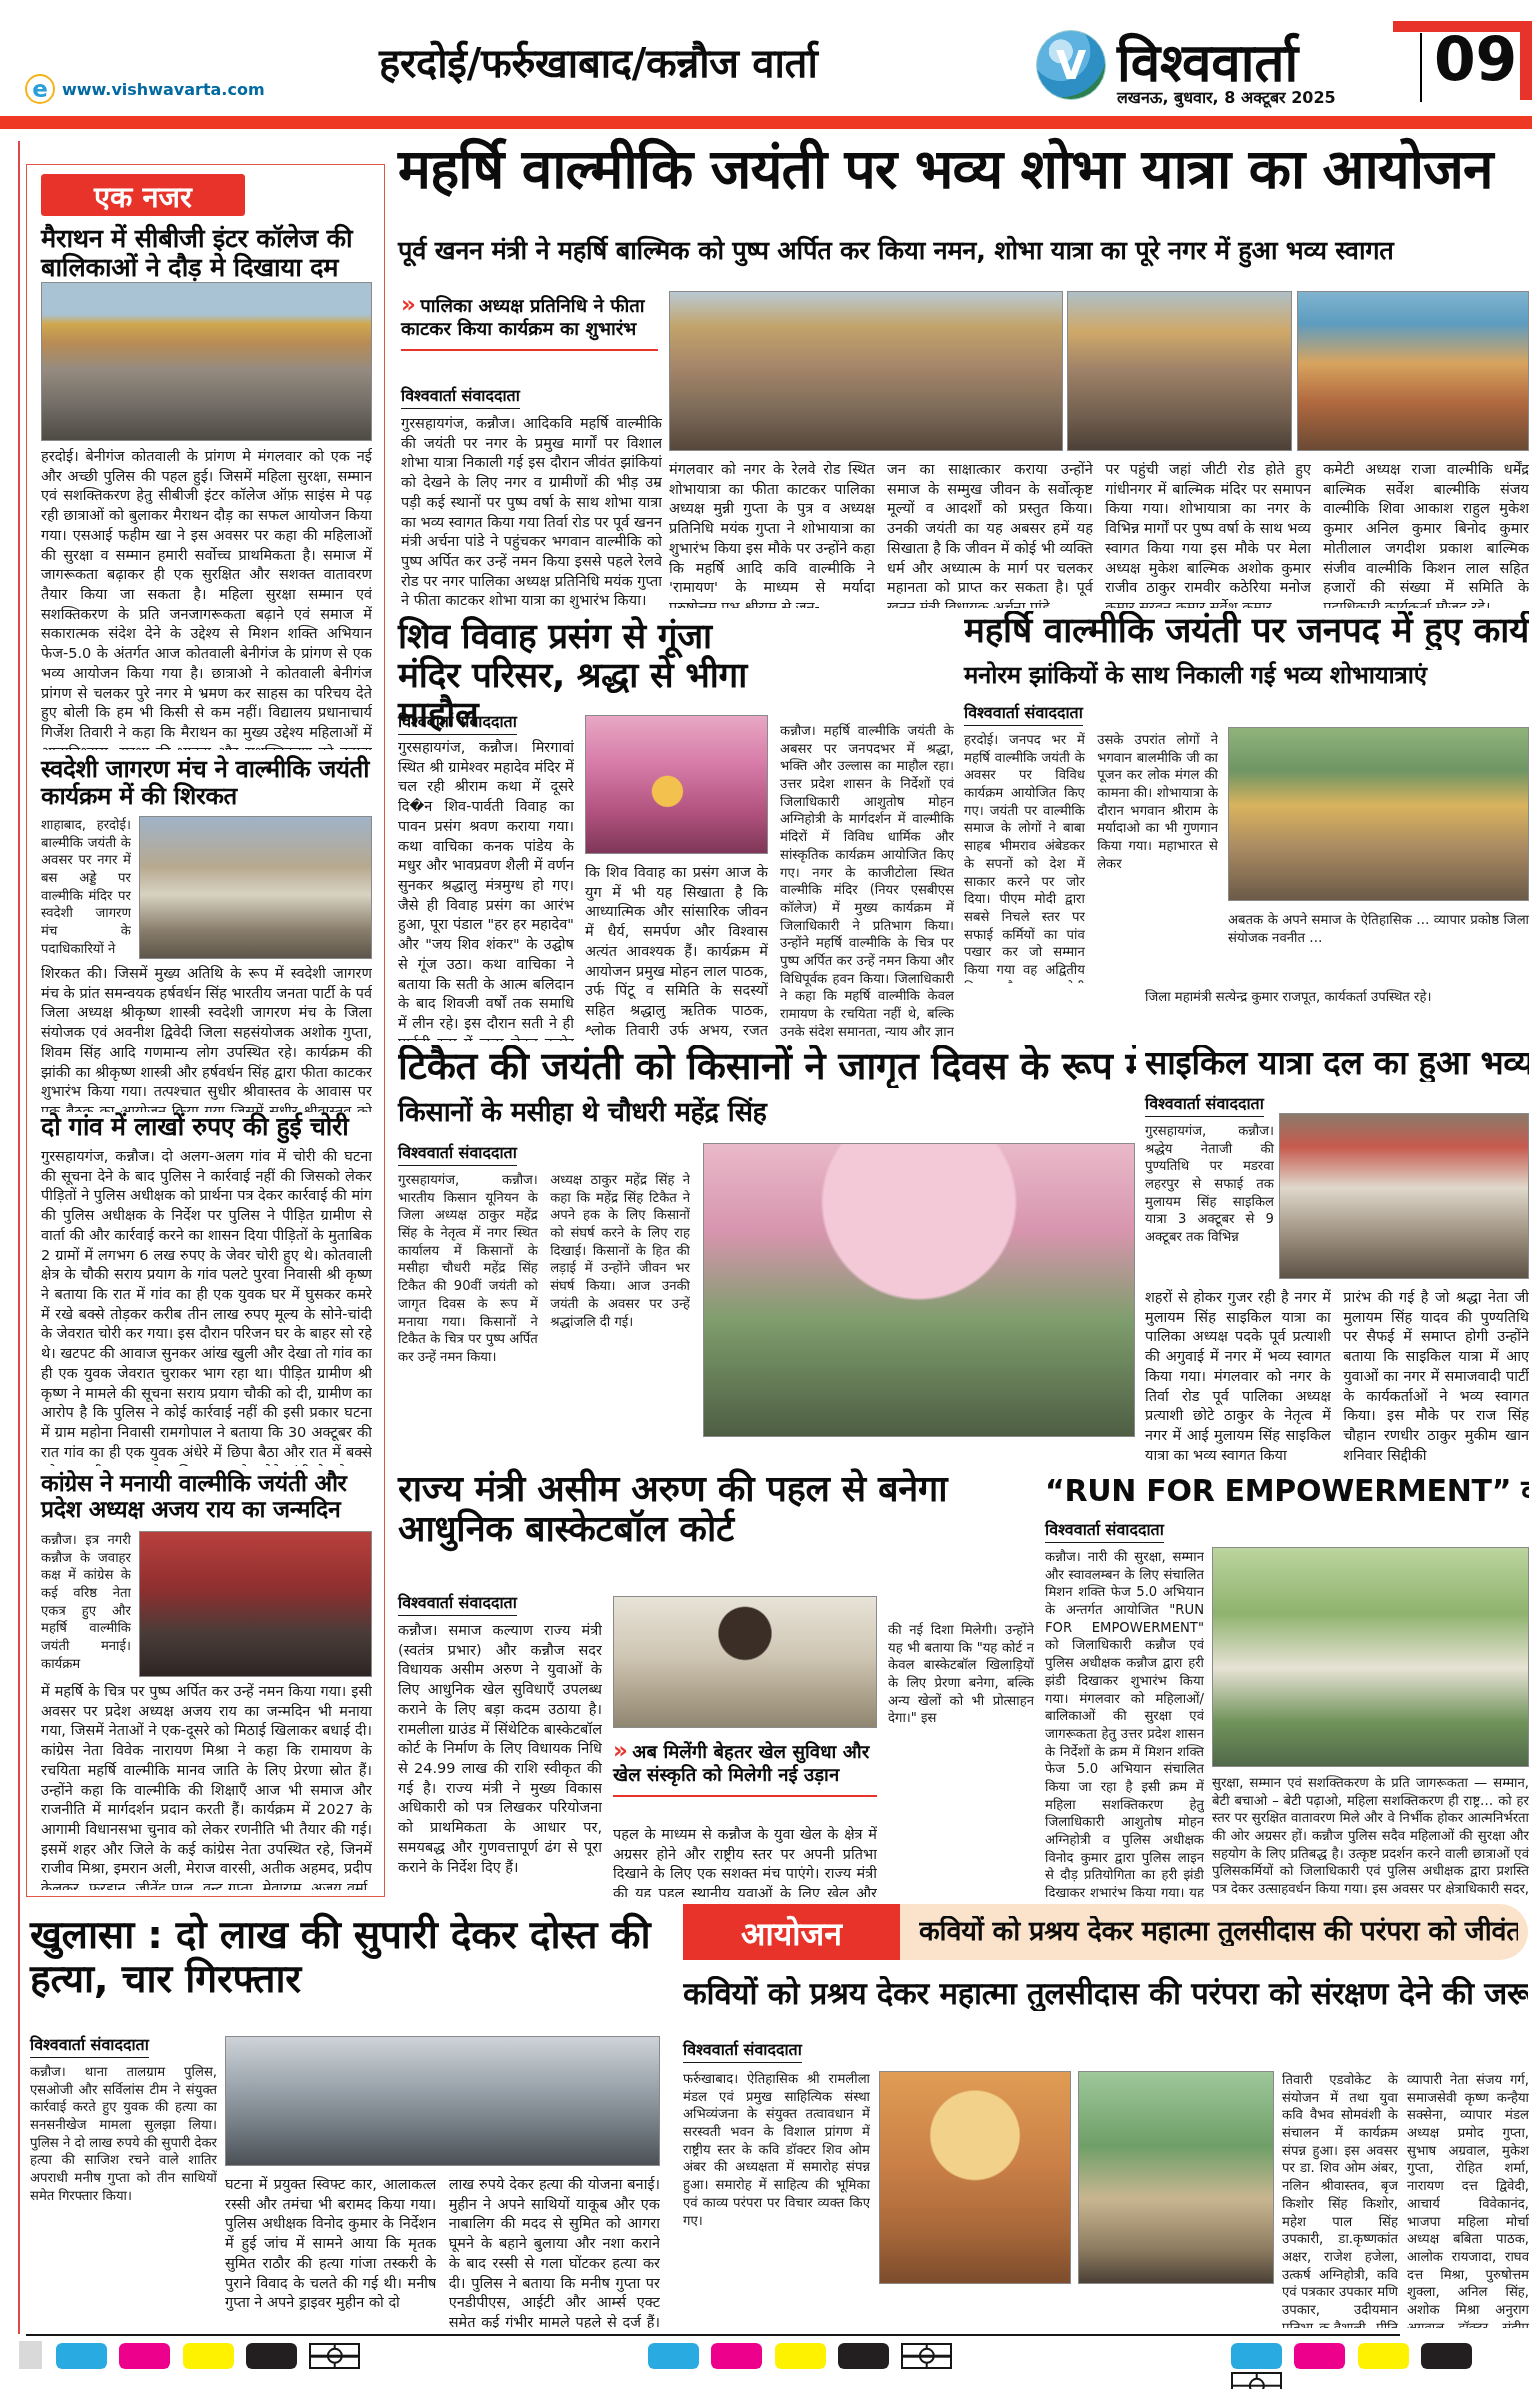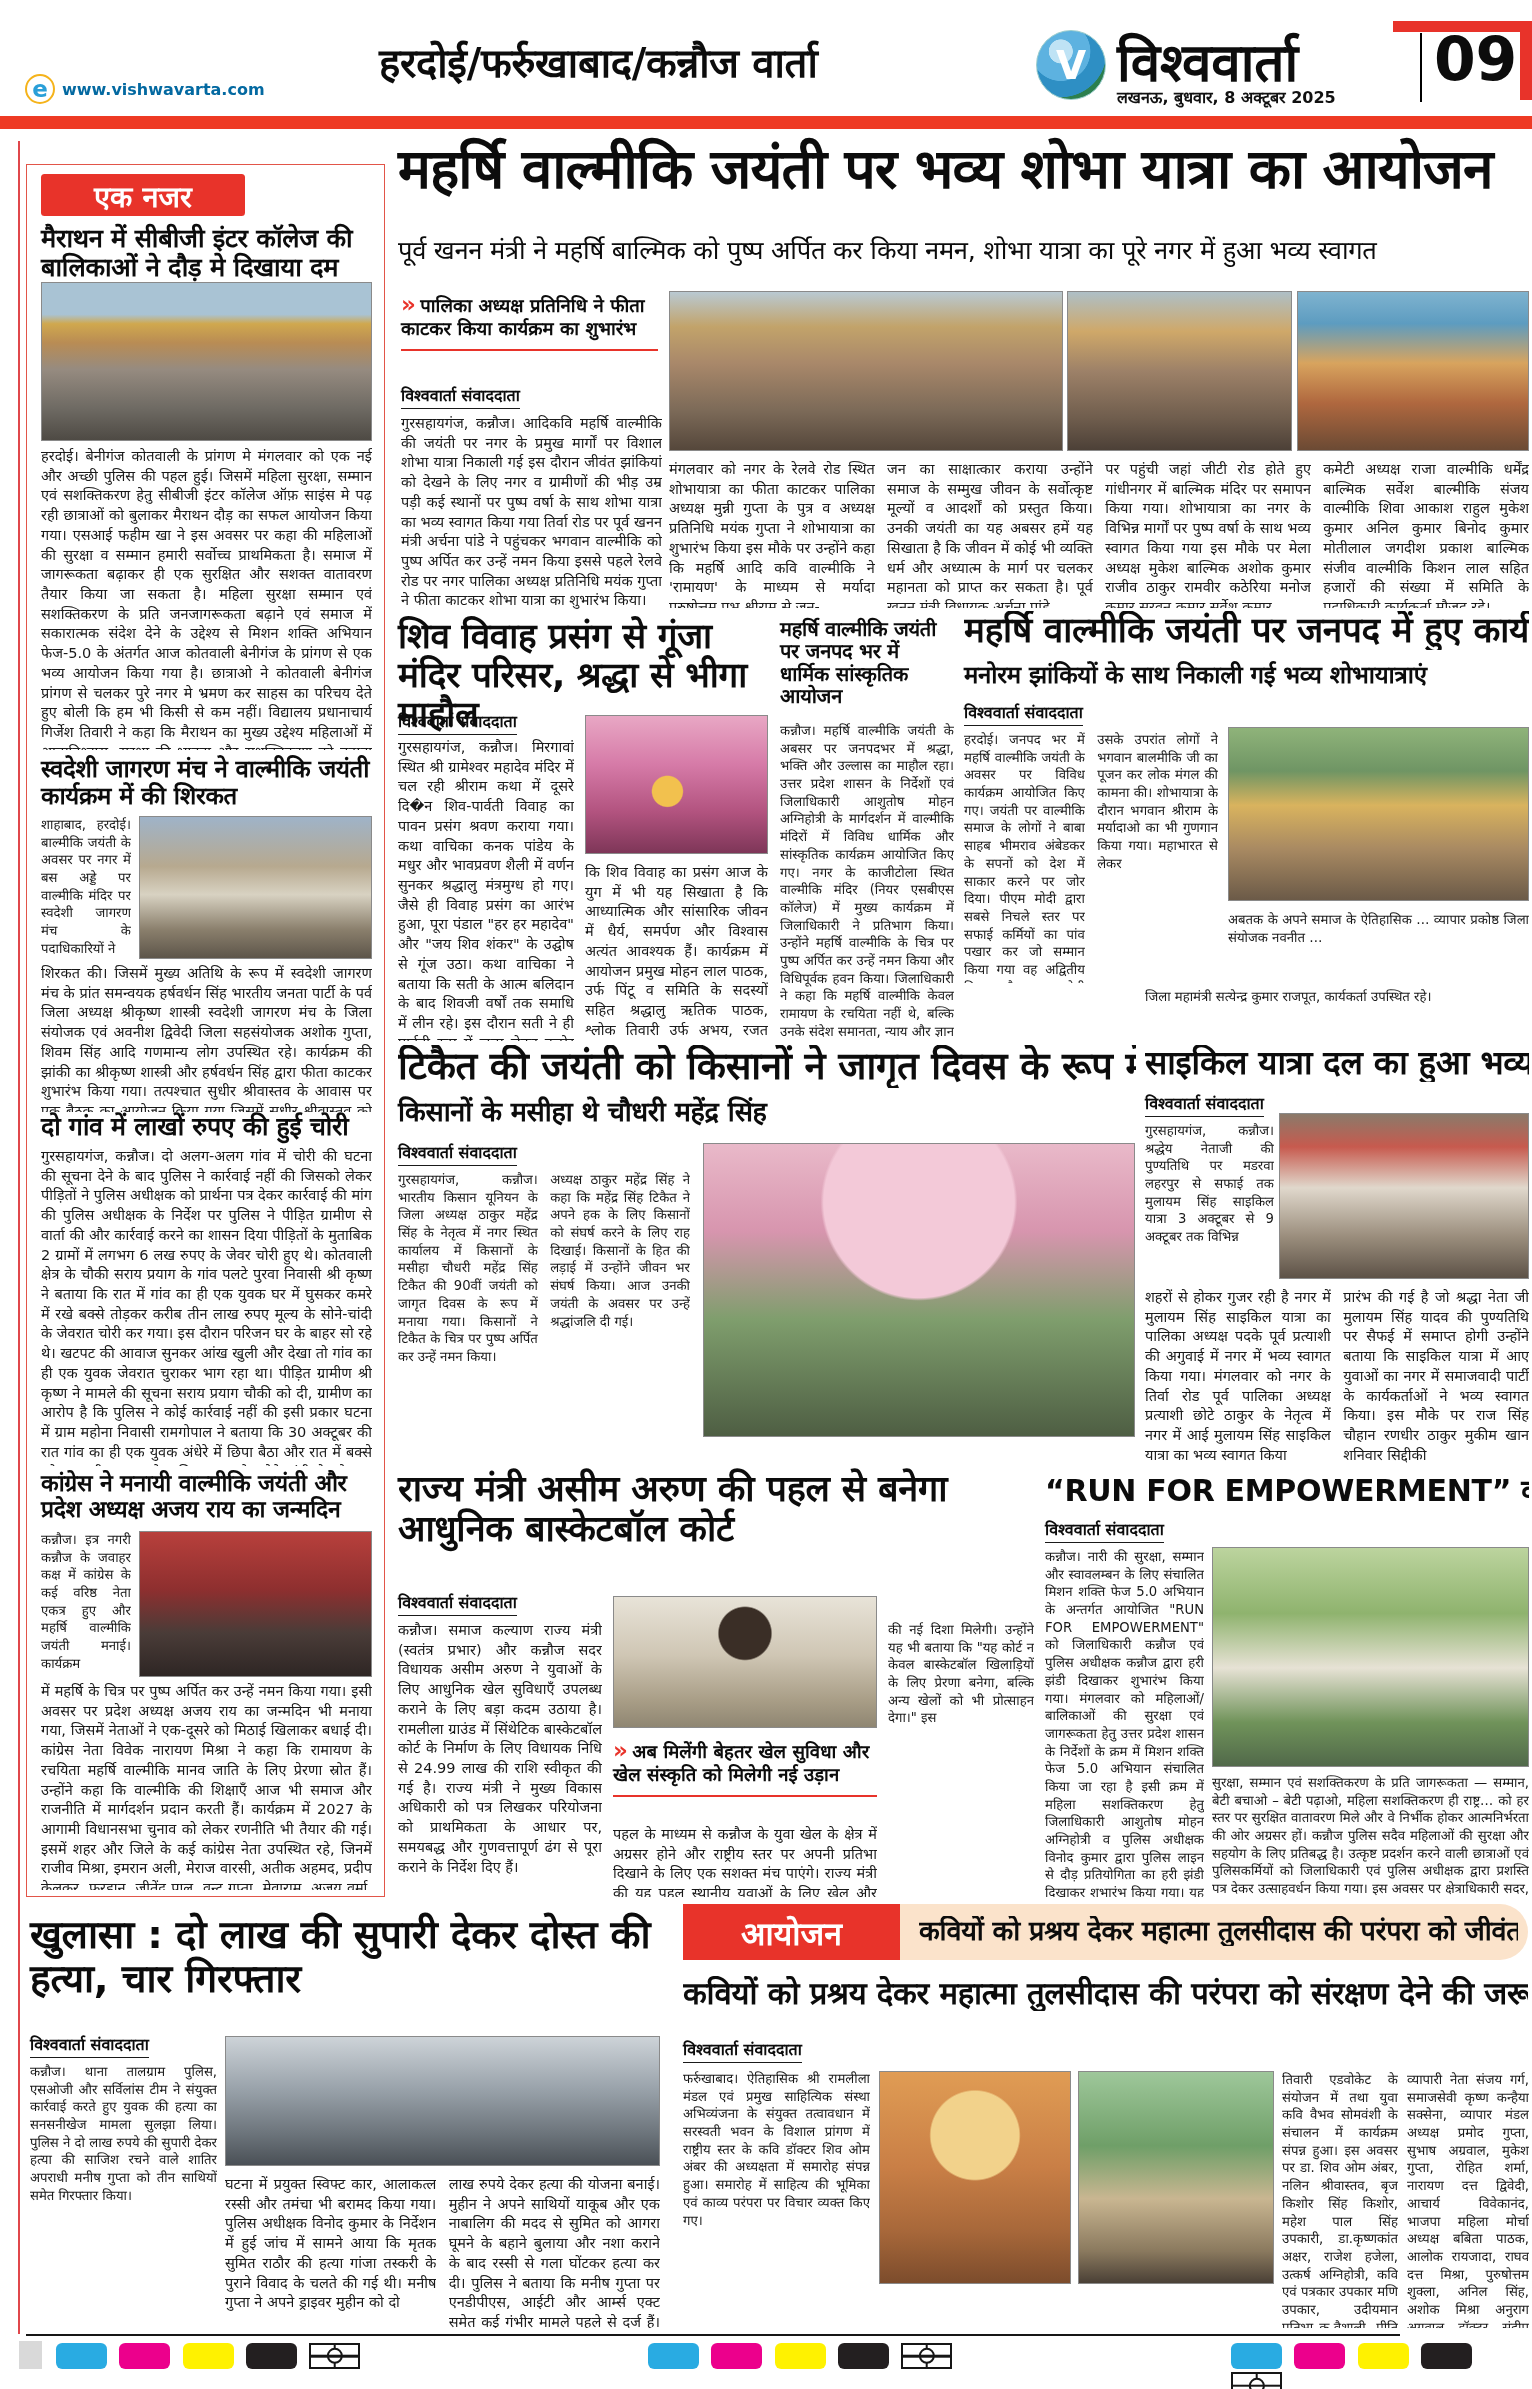--- a/index.html
+++ b/index.html
@@ -72,21 +72,21 @@
 
   <div class="abs hl" style="left:41px;top:1113px;width:331px;font-size:25px;">दो गांव में लाखों रुपए की हुई चोरी</div>
   <div class="abs body-txt" style="left:41px;top:1147px;width:331px;height:319px;">गुरसहायगंज, कन्नौज। दो अलग-अलग गांव में चोरी की घटना की सूचना देने के बाद पुलिस ने कार्रवाई नहीं की जिसको लेकर पीड़ितों ने पुलिस अधीक्षक को प्रार्थना पत्र देकर कार्रवाई की मांग की पुलिस अधीक्षक के निर्देश पर पुलिस ने पीड़ित ग्रामीण से वार्ता की और कार्रवाई करने का शासन दिया पीड़ितों के मुताबिक 2 ग्रामों में लगभग 6 लख रुपए के जेवर चोरी हुए थे। कोतवाली क्षेत्र के चौकी सराय प्रयाग के गांव पलटे पुरवा निवासी श्री कृष्ण ने बताया कि रात में गांव का ही एक युवक घर में घुसकर कमरे में रखे बक्से तोड़कर करीब तीन लाख रुपए मूल्य के सोने-चांदी के जेवरात चोरी कर गया। इस दौरान परिजन घर के बाहर सो रहे थे। खटपट की आवाज सुनकर आंख खुली और देखा तो गांव का ही एक युवक जेवरात चुराकर भाग रहा था। पीड़ित ग्रामीण श्री कृष्ण ने मामले की सूचना सराय प्रयाग चौकी को दी, ग्रामीण का आरोप है कि पुलिस ने कोई कार्रवाई नहीं की इसी प्रकार घटना में ग्राम महोना निवासी रामगोपाल ने बताया कि 30 अक्टूबर की रात गांव का ही एक युवक अंधेरे में छिपा बैठा और रात में बक्से खोलकर तीन लाख से अधिक मूल्य के सोने-चांदी के जेवरात चोरी कर लिए। चोरी किए गए जेवरात उसने फर्रुखाबाद में एक दुकानदार को बेच दिए। रामगोपाल ने बताया कि मामले की सूचना रामाआश्रम पुलिस चौकी को दी गई, लेकिन वहां और कोतवाली में प्रार्थना पत्र नहीं लिया गया। पीड़ित ग्रामीण ने एसपी को प्रार्थना पत्र देकर कार्रवाई की मांग की है। पुलिस अधीक्षक के आदेश पर स्थानीय पुलिस ने ग्रामीणों से संपर्क कर कार्रवाई करने का आश्वासन दिया।</div>
 
   <div class="abs hl" style="left:41px;top:1471px;width:331px;font-size:23px;">कांग्रेस ने मनायी वाल्मीकि जयंती और प्रदेश अध्यक्ष अजय राय का जन्मदिन</div>
   <div class="abs body-txt sm" style="left:41px;top:1531px;width:90px;height:146px;">कन्नौज। इत्र नगरी कन्नौज के जवाहर कक्ष में कांग्रेस के कई वरिष्ठ नेता एकत्र हुए और महर्षि वाल्मीकि जयंती मनाई। कार्यक्रम</div>
   <div class="abs photo" style="left:139px;top:1531px;width:233px;height:146px;background:linear-gradient(180deg,#b8403c 0%,#8e2f2f 40%,#4a3c38 70%,#2e2624 100%);"></div>
   <div class="abs body-txt" style="left:41px;top:1682px;width:331px;height:208px;">में महर्षि के चित्र पर पुष्प अर्पित कर उन्हें नमन किया गया। इसी अवसर पर प्रदेश अध्यक्ष अजय राय का जन्मदिन भी मनाया गया, जिसमें नेताओं ने एक-दूसरे को मिठाई खिलाकर बधाई दी। कांग्रेस नेता विवेक नारायण मिश्रा ने कहा कि रामायण के रचयिता महर्षि वाल्मीकि मानव जाति के लिए प्रेरणा स्रोत हैं। उन्होंने कहा कि वाल्मीकि की शिक्षाएँ आज भी समाज और राजनीति में मार्गदर्शन प्रदान करती हैं। कार्यक्रम में 2027 के आगामी विधानसभा चुनाव को लेकर रणनीति भी तैयार की गई। इसमें शहर और जिले के कई कांग्रेस नेता उपस्थित रहे, जिनमें राजीव मिश्रा, इमरान अली, मेराज वारसी, अतीक अहमद, प्रदीप केलकर, फरहान, जीतेंद्र पाल, वन्टू गुप्ता, मेवाराम, अजय वर्मा, हरिओम राजपूत आदि शामिल थे। कांग्रेसियों ने इस अवसर को न केवल वाल्मीकि जयंती और प्रदेश अध्यक्ष के जन्मदिन के रूप में मनाया, बल्कि पार्टी संगठन और चुनावी रणनीति को मजबूत करने का भी अवसर बनाया।</div>
 
   <div class="abs hl center" style="left:398px;top:139px;width:1131px;font-size:55px;letter-spacing:-0.9px;">महर्षि वाल्मीकि जयंती पर भव्य शोभा यात्रा का आयोजन</div>
-  <div class="abs hl center" style="left:398px;top:236px;width:1131px;font-size:25.5px;font-weight:normal;">पूर्व खनन मंत्री ने महर्षि बाल्मिक को पुष्प अर्पित कर किया नमन, शोभा यात्रा का पूरे नगर में हुआ भव्य स्वागत</div>
+  <div class="abs hl center" style="left:398px;top:236px;width:1131px;font-size:25.5px;font-weight:bold;">पूर्व खनन मंत्री ने महर्षि बाल्मिक को पुष्प अर्पित कर किया नमन, शोभा यात्रा का पूरे नगर में हुआ भव्य स्वागत</div>
 
   <div class="abs red-underline" style="left:401px;top:291px;width:257px;padding-bottom:8.8px;">
     <span class="chev" style="font-size:23px;">»</span>
     <span class="caption">पालिका अध्यक्ष प्रतिनिधि ने फीता काटकर किया कार्यक्रम का शुभारंभ</span>
   </div>
   <div class="abs" style="left:401px;top:384px;">
     <span class="byline">विश्ववार्ता संवाददाता</span>
   </div>
   <div class="abs body-txt" style="left:401px;top:414px;width:261px;height:196px;">गुरसहायगंज, कन्नौज।  आदिकवि महर्षि वाल्मीकि की जयंती पर नगर के प्रमुख मार्गों पर विशाल शोभा यात्रा निकाली गई इस दौरान जीवंत झांकियां को देखने के लिए नगर व ग्रामीणों की भीड़ उम्र पड़ी कई स्थानों पर पुष्प वर्षा के साथ शोभा यात्रा का भव्य स्वागत किया गया तिर्वा रोड पर पूर्व खनन मंत्री अर्चना पांडे ने पहुंचकर भगवान वाल्मीकि को पुष्प अर्पित कर उन्हें नमन किया इससे पहले रेलवे रोड पर नगर पालिका अध्यक्ष प्रतिनिधि मयंक गुप्ता ने फीता काटकर शोभा यात्रा का शुभारंभ किया।</div>
 
@@ -100,21 +100,20 @@
     <div class="body-txt" style="height:148px;">पर पहुंची जहां जीटी रोड होते हुए गांधीनगर में बाल्मिक मंदिर पर समापन किया गया। शोभायात्रा का नगर के विभिन्न मार्गों पर पुष्प वर्षा के साथ भव्य स्वागत किया गया इस मौके पर मेला अध्यक्ष मुकेश बाल्मिक अशोक कुमार राजीव ठाकुर रामवीर कठेरिया मनोज कुमार सरवन कुमार सर्वेश कुमार</div>
     <div class="body-txt" style="height:148px;">कमेटी अध्यक्ष राजा वाल्मीकि धर्मेंद्र बाल्मिक सर्वेश बाल्मीकि संजय वाल्मीकि शिवा आकाश राहुल मुकेश कुमार अनिल कुमार बिनोद कुमार मोतीलाल जगदीश प्रकाश बाल्मिक संजीव वाल्मीकि किशन लाल सहित हजारों की संख्या में समिति के पदाधिकारी कार्यकर्ता मौजूद रहे।</div>
   </div>
 
   <div class="abs hl center" style="left:398px;top:617px;width:370px;font-size:35px;">शिव विवाह प्रसंग से गूंजा मंदिर परिसर, श्रद्धा से भीगा माहौल</div>
   <div class="abs" style="left:398px;top:710px;"><span class="byline">विश्ववार्ता संवाददाता</span></div>
   <div class="abs body-txt" style="left:398px;top:738px;width:176px;height:303px;">गुरसहायगंज, कन्नौज।  मिरगावां स्थित श्री ग्रामेश्वर महादेव मंदिर में चल रही श्रीराम कथा में दूसरे दि�न शिव-पार्वती विवाह का पावन प्रसंग श्रवण कराया गया। कथा वाचिका कनक पांडेय के मधुर और भावप्रवण शैली में वर्णन सुनकर श्रद्धालु मंत्रमुग्ध हो गए। जैसे ही विवाह प्रसंग का आरंभ हुआ, पूरा पंडाल "हर हर महादेव" और "जय शिव शंकर" के उद्घोष से गूंज उठा। कथा वाचिका ने बताया कि सती के आत्म बलिदान के बाद शिवजी वर्षों तक समाधि में लीन रहे। इस दौरान सती ने ही पार्वती रूप में जन्म लेकर कठोर तप किया और अंततः शिव को पति रूप में प्राप्त किया। यह विवाह केवल एक दैवी घटना नहीं, बल्कि आत्मसंयम, भक्ति और समर्पण का प्रतीक है। कनक पांडेय ने कहा</div>
   <div class="abs photo" style="left:585px;top:715px;width:183px;height:139px;background:radial-gradient(circle at 45% 55%,#f2c14e 0 12%,transparent 13%),linear-gradient(180deg,#e8a7c4 0%,#d67ba8 35%,#b2537f 70%,#7e3658 100%);"></div>
   <div class="abs body-txt" style="left:585px;top:863px;width:183px;height:178px;">कि शिव विवाह का प्रसंग आज के युग में भी यह सिखाता है कि आध्यात्मिक और सांसारिक जीवन में धैर्य, समर्पण और विश्वास अत्यंत आवश्यक हैं। कार्यक्रम में आयोजन प्रमुख मोहन लाल पाठक, उर्फ पिंटू व समिति के सदस्यों सहित श्रद्धालु ऋतिक पाठक, श्लोक तिवारी उर्फ अभय, रजत पाठक, गौरव पाठक, बंदन तिवारी, देव गुप्ता, सचिन पाठक, विपिन सविता, पातीराम प्रजापति, भैयालाल चक्रवती सहित श्रोतागण मौजूद रहे।</div>
 
-  <div class="abs hl center" style="left:780px;top:618px;width:174px;font-size:20px;">महर्षि वाल्मीकि जयंती पर जनपद भर में धार्मिक सांस्कृतिक आयोजन</div>
   <div class="abs body-txt sm" style="left:780px;top:722px;width:174px;height:319px;">कन्नौज। महर्षि वाल्मीकि जयंती के अबसर पर जनपदभर में श्रद्धा, भक्ति और उल्लास का माहौल रहा। उत्तर प्रदेश शासन के निर्देशों एवं जिलाधिकारी आशुतोष मोहन अग्निहोत्री के मार्गदर्शन में वाल्मीकि मंदिरों में विविध धार्मिक और सांस्कृतिक कार्यक्रम आयोजित किए गए। नगर के काजीटोला स्थित वाल्मीकि मंदिर (नियर एसबीएस कॉलेज) में मुख्य कार्यक्रम में जिलाधिकारी ने प्रतिभाग किया। उन्होंने महर्षि वाल्मीकि के चित्र पर पुष्प अर्पित कर उन्हें नमन किया और विधिपूर्वक हवन किया। जिलाधिकारी ने कहा कि महर्षि वाल्मीकि केवल रामायण के रचयिता नहीं थे, बल्कि उनके संदेश समानता, न्याय और ज्ञान के थे। उनके विचार आज भी समाज में सद्भावना और समरसता की प्रेरणा देते हैं। कस्बा शाहाबाद में बस स्टैंड के निकट महर्षि बाल्मीकि मंदिर पर सर्व प्रथम पवन ग्रन्थ रामायण का सुंदर कांड के पाठ का आयोजन किया गया। यहां पर आयोजित हुए कार्यक्रम में भाजपा जिला अध्यक्ष अजीत सिंह बब्बन ने लोगों को संबोधित भी किया।</div>
 
   <div class="abs hl center nowrap" style="left:964px;top:611px;width:565px;font-size:35px;">महर्षि वाल्मीकि जयंती पर जनपद में हुए कार्यक्रम</div>
   <div class="abs hl center" style="left:964px;top:662px;width:565px;font-size:24px;">मनोरम झांकियों के साथ निकाली गई भव्य शोभायात्राएं</div>
   <div class="abs" style="left:964px;top:701px;"><span class="byline">विश्ववार्ता संवाददाता</span></div>
   <div class="abs cols" style="left:964px;top:731px;width:254px;height:252px;">
     <div class="body-txt sm" style="height:252px;">हरदोई। जनपद भर में महर्षि वाल्मीकि जयंती के अवसर पर विविध कार्यक्रम आयोजित किए गए। जयंती पर वाल्मीकि समाज के लोगों ने बाबा साहब भीमराव अंबेडकर के सपनों को देश में साकार करने पर जोर दिया। पीएम मोदी द्वारा सबसे निचले स्तर पर सफाई कर्मियों का पांव पखार कर जो सम्मान किया गया वह अद्वितीय मिसाल है। आज योगी और मोदी राज में वाल्मीकि समाज को मुख्य</div>
     <div class="body-txt sm" style="height:252px;">उसके उपरांत लोगों ने भगवान बालमीकि जी का पूजन कर लोक मंगल की कामना की। शोभायात्रा के दौरान भगवान श्रीराम के मर्यादाओ का भी गुणगान किया गया। महाभारत से लेकर</div>
   </div>
   <div class="abs photo" style="left:1228px;top:727px;width:301px;height:174px;background:linear-gradient(180deg,#8fb37a 0%,#6f9564 25%,#d9b35e 45%,#a98a62 70%,#6b5a48 100%);"></div>

